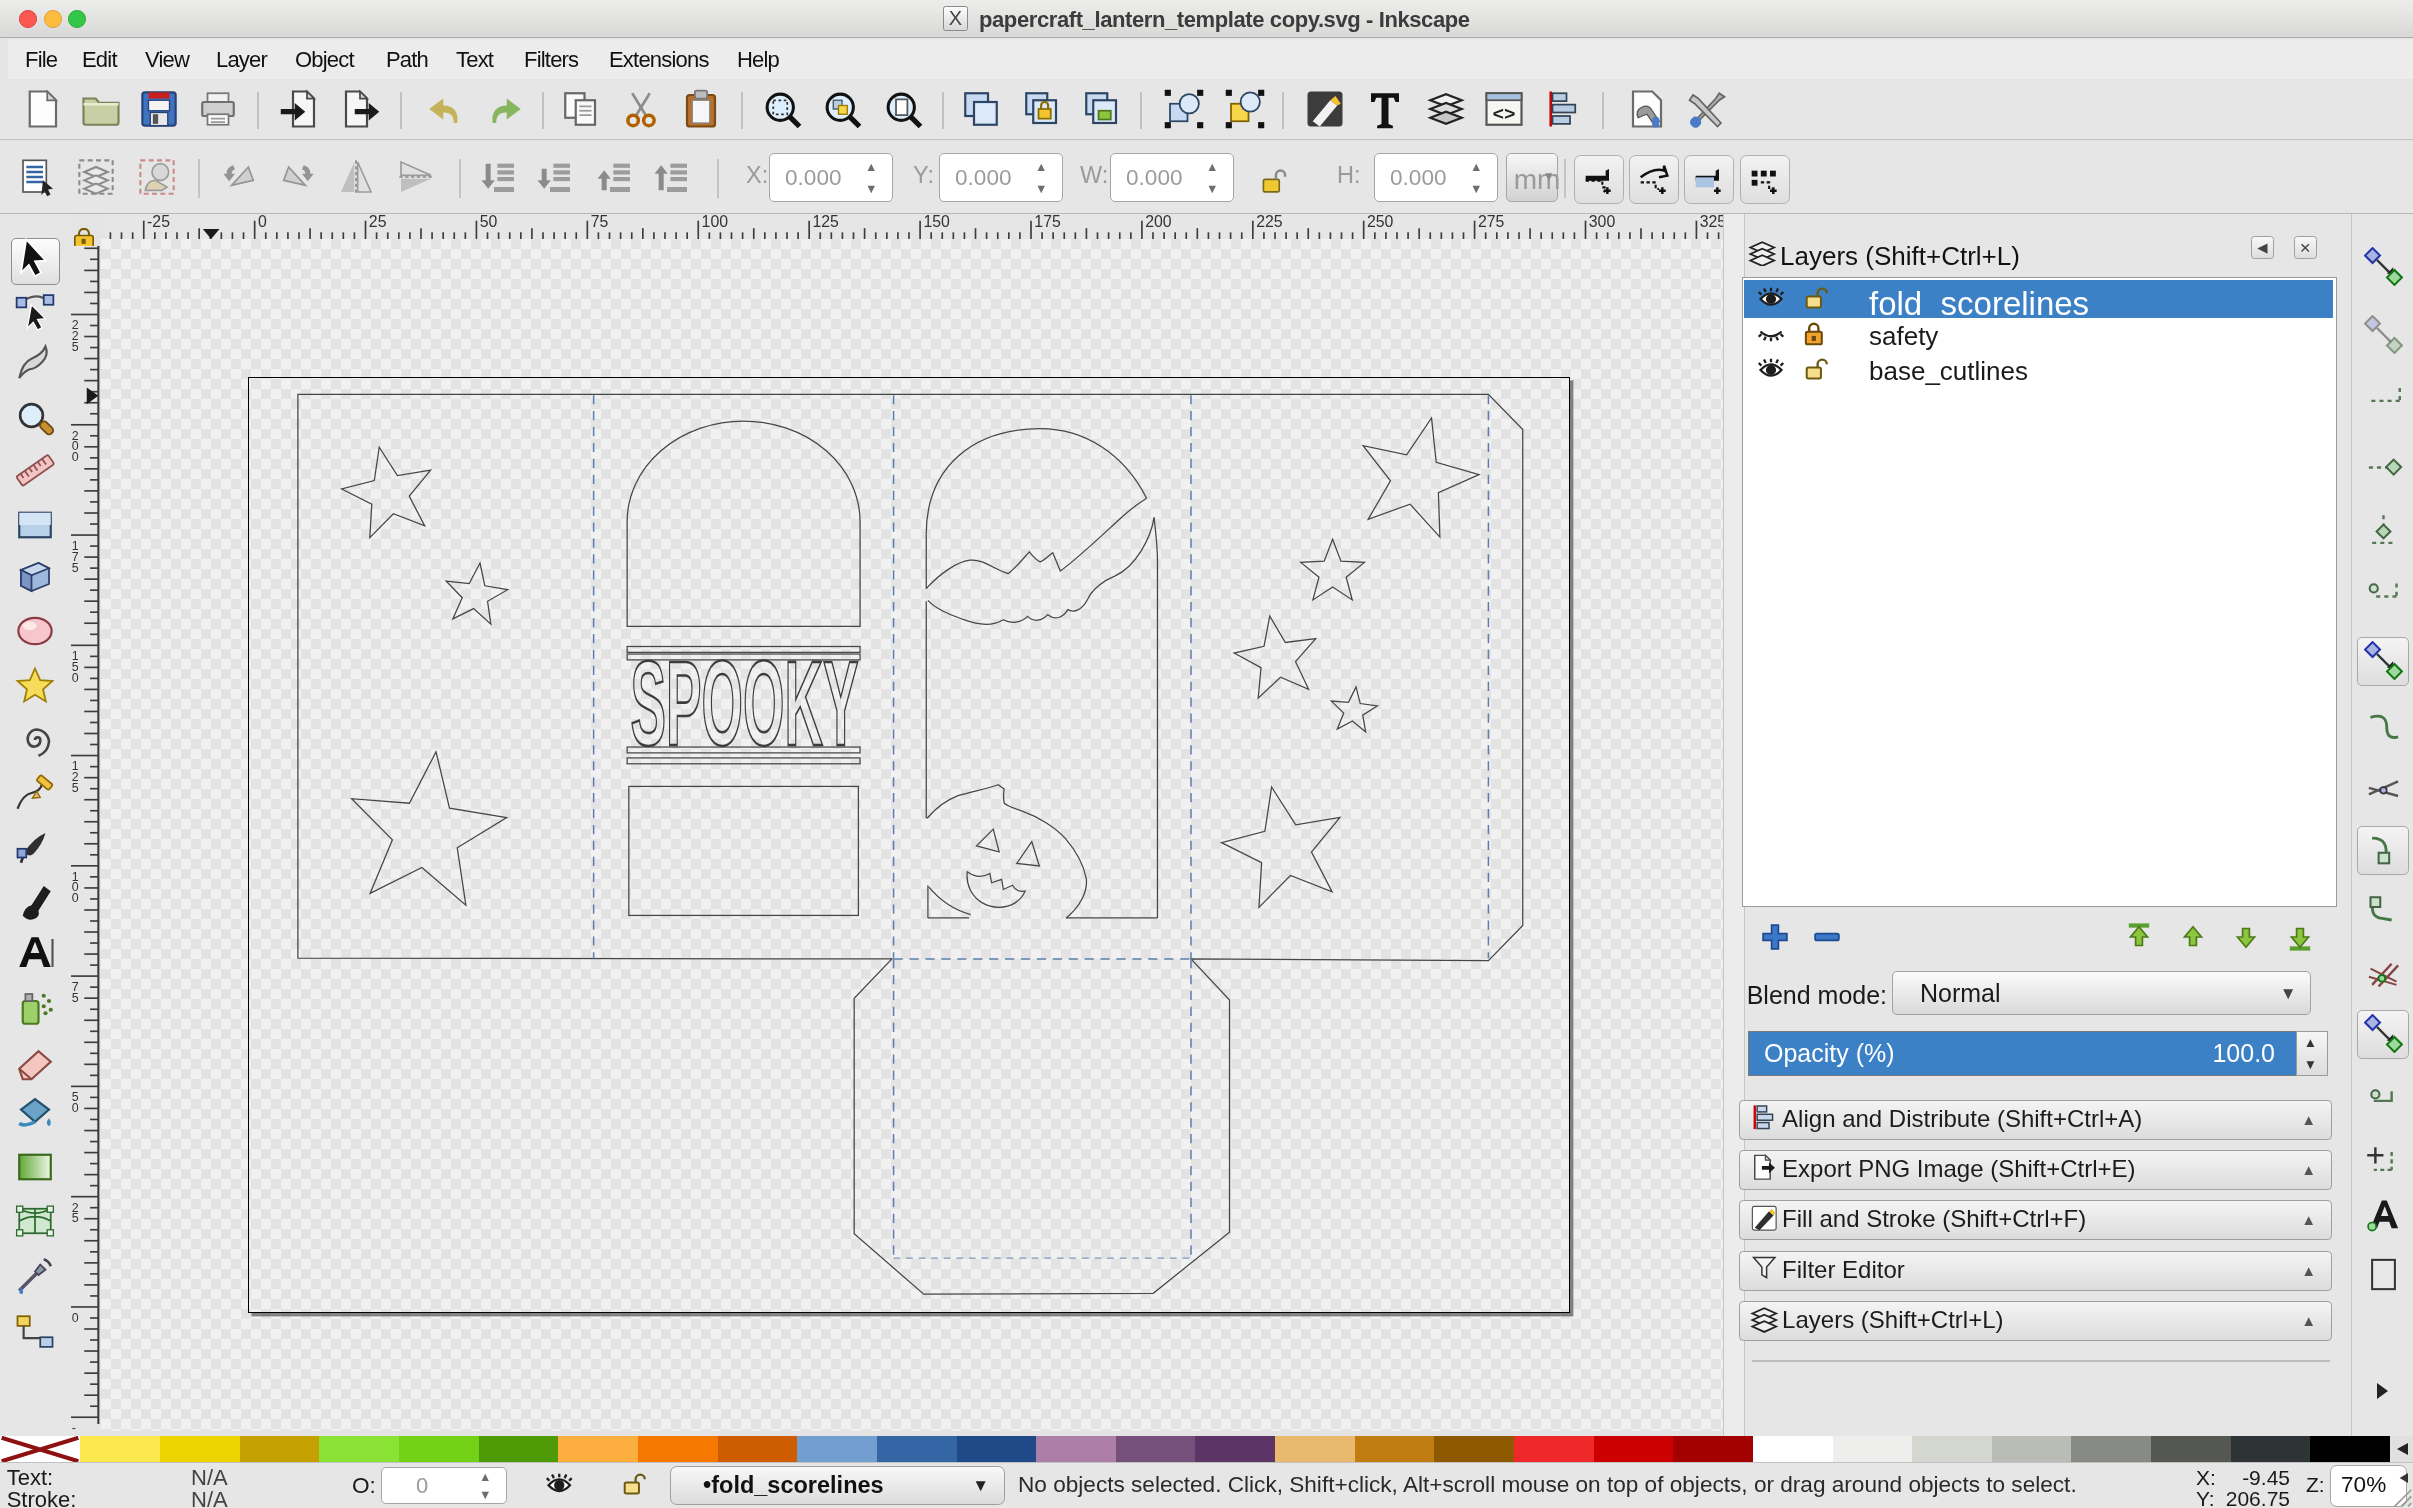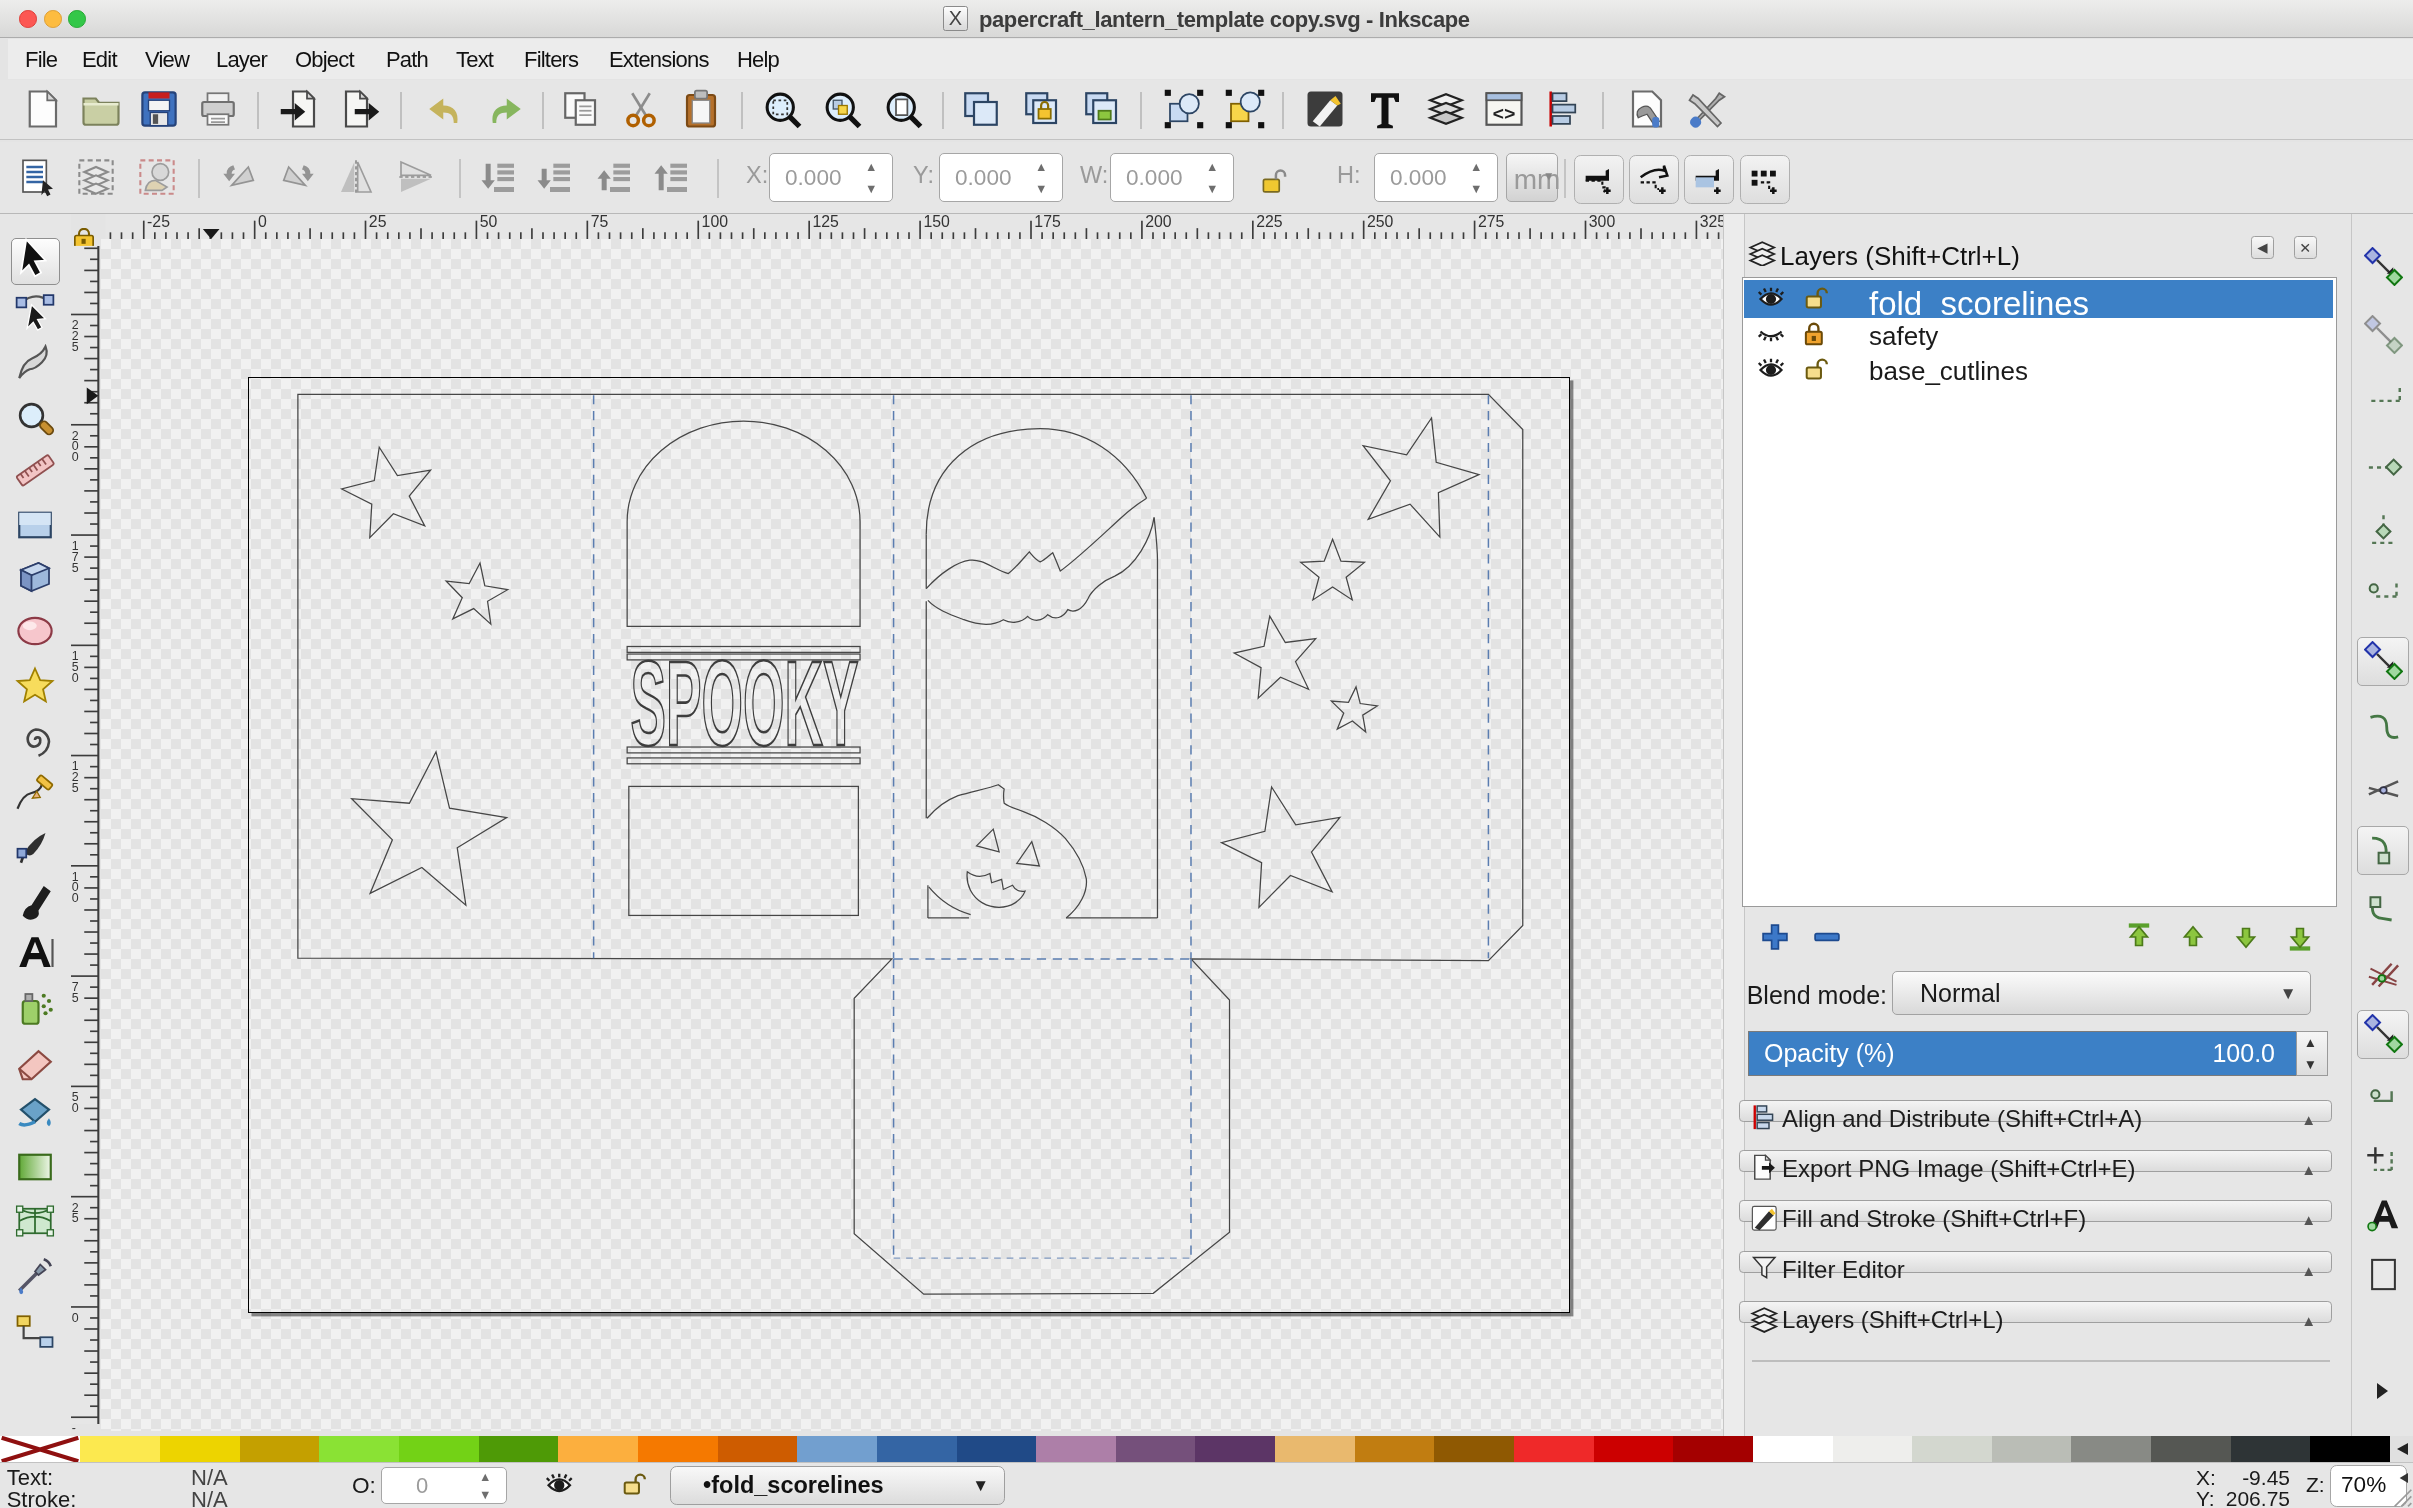--- a/index.html
+++ b/index.html
@@ -1,20 +1,20 @@
 <!DOCTYPE html>
 <html style="font-size:13.4px"><head><meta charset="utf-8">
 <style>
 *{margin:0;padding:0;box-sizing:border-box}
 html,body{width:2413px;height:1508px;overflow:hidden;font-family:"Liberation Sans",sans-serif;background:#e4e4e4}
 .abs{position:absolute}
 .spin{position:absolute;background:#fff;border:1.7px solid #a6a6a6;border-radius:5px;color:#9b9b9b}
 .spin .val{position:absolute;left:15px;top:50%;transform:translateY(-50%);font-size:22.6px}
 .sparr{position:absolute;right:5px;width:22px;color:#6e6e6e;font-size:12.6px;line-height:1}
-.rollup{position:absolute;left:-5.9px;width:593px;height:22px;border:1.7px solid #9f9f9f;border-radius:4.2px;background:linear-gradient(#f4f4f4,#dcdcdc);}
+.rollup{position:absolute;left:-5.9px;width:593px;height:40px;border:1.7px solid #9f9f9f;border-radius:4.2px;background:linear-gradient(#f4f4f4,#dcdcdc);}
 .rollup .lbl{position:absolute;left:42px;top:4.2px;font-size:24px;color:#1c1c1c}
 .rollup .tri{position:absolute;right:15px;top:10px;font-size:15px;color:#555}
 .menuitem{display:inline-block;font-size:22px;letter-spacing:-0.8px;color:#111}
 </style></head><body>
 <div class="abs" style="left:0;top:0;width:2413px;height:38px;background:linear-gradient(#ededec,#d8d8d7);border-bottom:1.7px solid #acacac">
  <div class="abs" style="left:19px;top:10px;width:17.6px;height:17.6px;border-radius:50%;background:#fc5753;border:0.8px solid #df3e38"></div>
  <div class="abs" style="left:44px;top:10px;width:17.6px;height:17.6px;border-radius:50%;background:#fdbc40;border:0.8px solid #de9f34"></div>
  <div class="abs" style="left:68px;top:10px;width:17.6px;height:17.6px;border-radius:50%;background:#33c748;border:0.8px solid #27aa35"></div>
  <div class="abs" style="left:943px;top:5.9px;width:25px;height:25px;background:linear-gradient(#fdfdfd,#d8d8d8);border:1.7px solid #8a8a8a;border-radius:2.5px;color:#444;font-size:20px;text-align:center;line-height:23.5px">X</div>
  <div class="abs" style="left:979px;top:6.7px;font-size:22px;font-weight:bold;letter-spacing:-0.4px;color:#3c3c3c">papercraft_lantern_template copy.svg - Inkscape</div>
@@ -1079,20 +1079,21 @@
     <svg class="abs" style="left:618px;top:6.7px" width="28.5" height="28.5" viewBox="0 0 34 34">
       <g>
         <rect x="8" y="15" width="17" height="13" rx="2" fill="#f6de8c" stroke="#6b5a10" stroke-width="2.4"></rect>
         <path d="M21 15 v-4 a5.5 5.5 0 0 1 11 0" fill="none" stroke="#6b5a10" stroke-width="2.8"></path>
       </g>
     </svg>
     <div class="abs" style="left:670px;top:3.4px;width:335px;height:39px;background:linear-gradient(#f8f8f8,#dcdcdc);border:1.7px solid #9f9f9f;border-radius:6.7px">
 <span style="position:absolute;left:32px;top:4.2px;font-size:23.5px;font-weight:bold;color:#111">•fold_scorelines</span>
 <span style="position:absolute;right:15px;top:8.4px;font-size:17px;color:#222">▼</span>
     </div>
+    <div class="abs" style="left:1018px;top:9.2px;font-size:22.6px;color:#2a2a2a">No objects selected. Click, Shift+click, Alt+scroll mouse on top of objects, or drag around objects to select.</div>
     <div class="abs" style="left:2196px;top:2.5px;font-size:21px;color:#1a1a1a">X:</div>
     <div class="abs" style="left:2196px;top:23.5px;font-size:21px;color:#1a1a1a">Y:</div>
     <div class="abs" style="left:2221px;top:2.5px;width:69px;text-align:right;font-size:21px;color:#1a1a1a">-9.45</div>
     <div class="abs" style="left:2221px;top:23.5px;width:69px;text-align:right;font-size:21px;color:#1a1a1a">206.75</div>
     <div class="abs" style="left:2306px;top:10px;font-size:21px;color:#1a1a1a">Z:</div>
     <div class="abs" style="left:2330px;top:1.7px;width:77px;height:42px;background:#fff;border:1.7px solid #a6a6a6;border-radius:6.7px">
 <span style="position:absolute;left:10px;top:6.7px;font-size:22.6px;color:#111">70%</span>
     </div>
     <svg class="abs" style="left:2383px;top:0" width="30" height="46" viewBox="0 0 36 55">
       <path d="M30 12 l-10 6 10 6z" fill="#333"></path>

